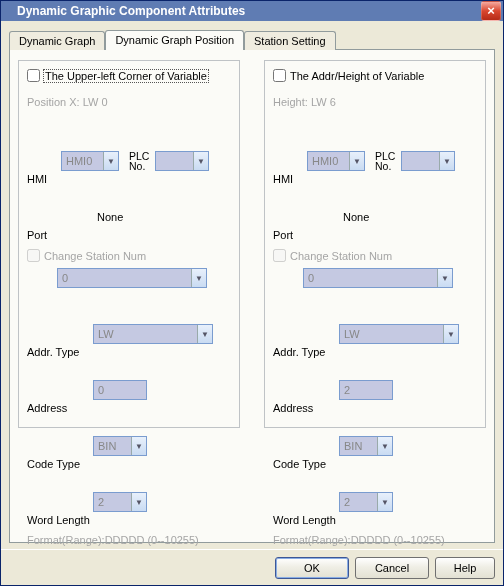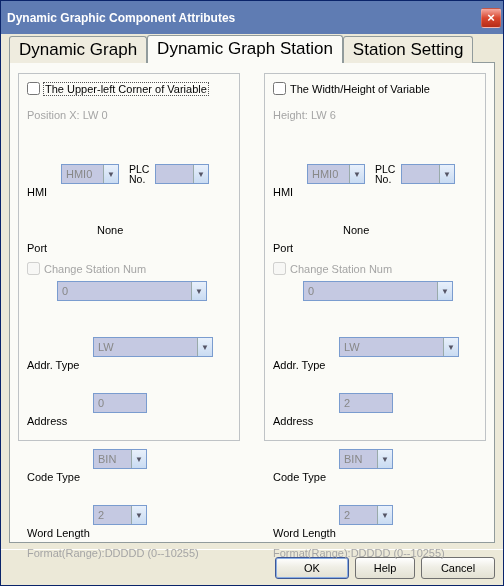--- a/index.html
+++ b/index.html
@@ -14,31 +14,31 @@
   }
   .window {
     width: 504px;
     height: 586px;
     background: #ece9d8;
     border: 1px solid #0a246a;
     display: flex;
     flex-direction: column;
   }
   .titlebar {
-    height: 33px;
+    height: 20px;
     background: linear-gradient(to bottom, #3a6ea5, #5a8ec5 3%, #2b5b9b 50%, #1f4f8e);
     background: linear-gradient(to right, #0a246a, #a6caf0);
     background: linear-gradient(to bottom, #0058d0 0%, #2a80e8 6%, #0a6cce 40%, #0a5ab8 88%, #003c8a 100%);
     background: #6b8ec6;
     background: linear-gradient(to right, #082869, #a5c3f0);
     background: linear-gradient(to bottom, #3c80d8, #0a50b0);
     background: #5b87c8;
     display: flex;
     align-items: center;
-    padding: 0 2px 0 6px;
+    padding: 0 2px 0 16px;
     color: #fff;
     font-weight: bold;
   }
   .titlebar {
     background: linear-gradient(to bottom, #2a6ac0 0%, #1f5bb0 45%, #174d9c 100%);
     background: #6d89bd;
     background: linear-gradient(to bottom,#395fa4,#7b9bd1 4%,#4a72b4 45%,#3a5f9e 100%);
     background: #5f7cb3;
   }
   .titlebar .title { flex: 1; font-size: 12px; }
@@ -67,21 +67,21 @@
   .tab {
     border: 1px solid #919b9c;
     border-bottom: none;
     background: #f5f4ea;
     padding: 3px 9px;
     margin-right: 0;
     border-top-left-radius: 3px;
     border-top-right-radius: 3px;
     position: relative;
     cursor: pointer;
-    font-size: 17px;
+    font-size: 11px;
     color: #000;
   }
   .tab.inactive {
     background: #efecdf;
     top: 1px;
   }
   .tab.active {
     background: #fbfbf7;
     z-index: 2;
     padding-bottom: 4px;
@@ -173,21 +173,21 @@
 
 <div class="window">
   <div class="titlebar">
     <span class="title">Dynamic Graphic Component Attributes</span>
     <div class="close-btn">×</div>
   </div>
 
   <div class="client">
     <div class="tabs-row">
       <div class="tab inactive">Dynamic Graph</div>
-      <div class="tab active">Dynamic Graph Station</div>
+      <div class="tab active">Dynamic Graph Position</div>
       <div class="tab inactive">Station Setting</div>
     </div>
 
     <div class="tab-panel">
 
       <div class="group">
         <div class="chk-row">
           <input type="checkbox" style="">
           <span class="chk-label dotted">The Upper-left Corner of Variable</span>
         </div>
@@ -253,21 +253,21 @@
             <span class="arrow">▼</span>
           </div>
         </div>
 
         <div class="gray" style="margin-top:8px">Format(Range):DDDDD (0--10255)</div>
       </div>
 
       <div class="group">
         <div class="chk-row">
           <input type="checkbox" style="">
-          <span class="chk-label">The Width/Height of Variable</span>
+          <span class="chk-label">The Addr/Height of Variable</span>
         </div>
         <div class="info">
           <div>Height: LW 6</div>
         </div>
 
         <div class="row">
           <span class="lab" style="width:34px">HMI</span>
           <div class="combo" style="width:58px">
             <span>HMI0</span>
             <span class="arrow">▼</span>
@@ -326,16 +326,16 @@
         </div>
 
         <div class="gray" style="margin-top:8px">Format(Range):DDDDD (0--10255)</div>
       </div>
 
     </div>
   </div>
 
   <div class="footer">
     <button class="btn default">OK</button>
+    <button class="btn">Cancel</button>
     <button class="btn" style="min-width:60px">Help</button>
-    <button class="btn">Cancel</button>
   </div>
 </div>
 
 </body></html>

